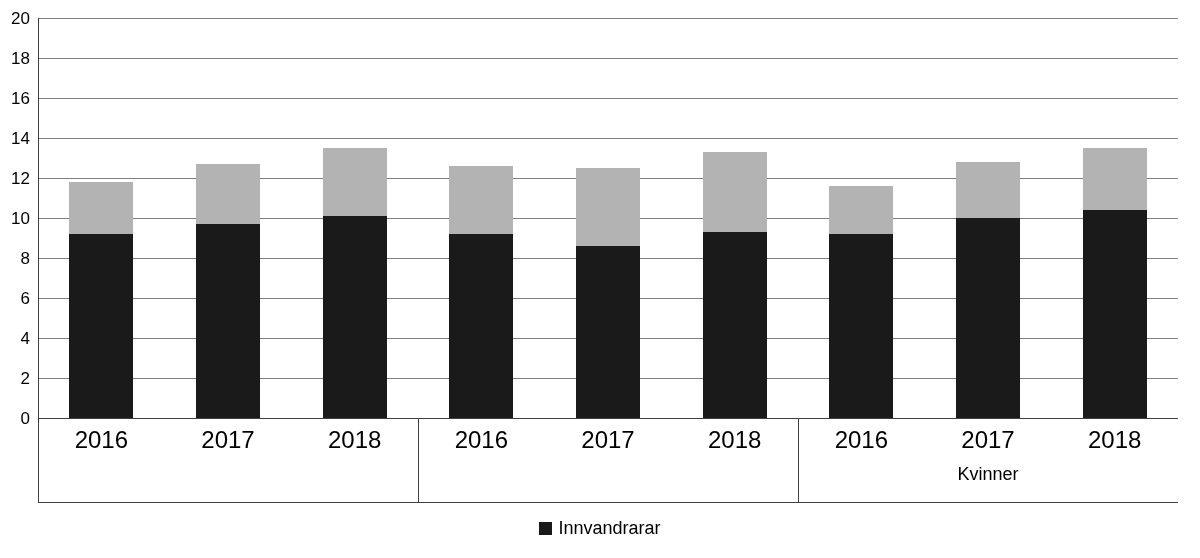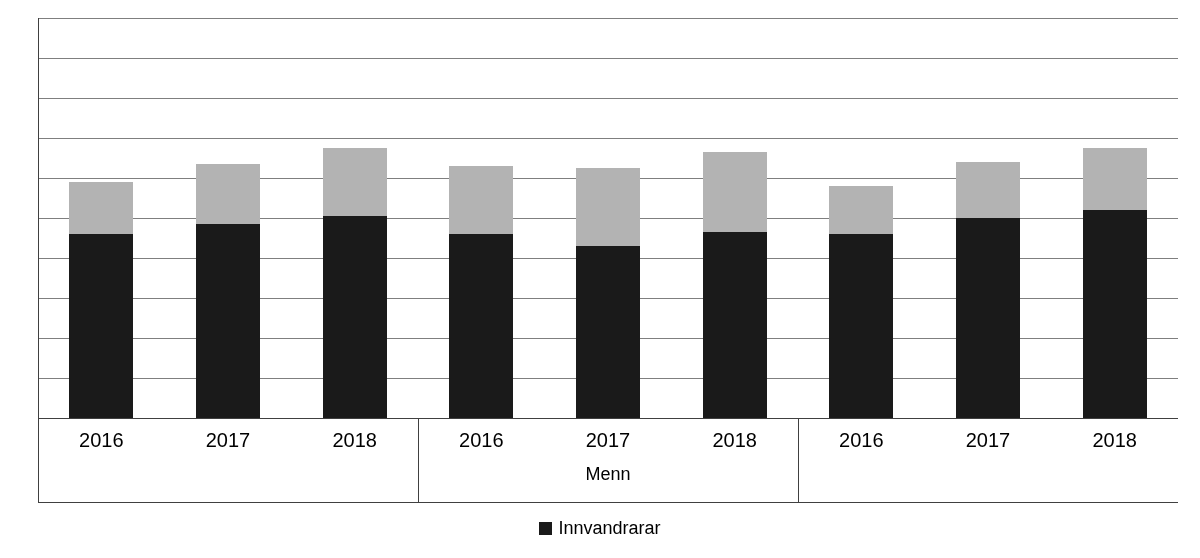--- a/index.html
+++ b/index.html
@@ -135,21 +135,21 @@
     top: 0;
     width: 100%;
     height: 44px;
     display: flex;
     align-items: center;
     justify-content: space-around;
   }
   .year-cell {
     width: 64px;
     text-align: center;
-    font-size: 20px;
+    font-size: 24px;
     color: #000;
   }
   .cat-group .group-name {
     position: absolute;
     left: 0;
     top: 46px;
     width: 100%;
     text-align: center;
     font-size: 18px;
     color: #000;
@@ -192,20 +192,33 @@
     width: 13px;
     height: 13px;
     display: inline-block;
   }
 </style>
 </head>
 <body>
 
 <div id="chart-root">
 
+  <div class="y-label-wrap">
+    <div class="y-tick-label" style="top:-8px">20</div>
+    <div class="y-tick-label" style="top:32px">18</div>
+    <div class="y-tick-label" style="top:72px">16</div>
+    <div class="y-tick-label" style="top:112px">14</div>
+    <div class="y-tick-label" style="top:152px">12</div>
+    <div class="y-tick-label" style="top:192px">10</div>
+    <div class="y-tick-label" style="top:232px">8</div>
+    <div class="y-tick-label" style="top:272px">6</div>
+    <div class="y-tick-label" style="top:312px">4</div>
+    <div class="y-tick-label" style="top:352px">2</div>
+    <div class="y-tick-label" style="top:392px">0</div>
+  </div>
 
   <div class="plot-area">
     <div class="grid-line" style="top:0px"></div>
     <div class="grid-line" style="top:40px"></div>
     <div class="grid-line" style="top:80px"></div>
     <div class="grid-line" style="top:120px"></div>
     <div class="grid-line" style="top:160px"></div>
     <div class="grid-line" style="top:200px"></div>
     <div class="grid-line" style="top:240px"></div>
     <div class="grid-line" style="top:280px"></div>
@@ -275,29 +288,29 @@
           <div class="year-cell">2018</div>
         </div>
       </div>
       <div class="cat-group">
         <div class="cat-sep left-edge"></div>
         <div class="year-row">
           <div class="year-cell">2016</div>
           <div class="year-cell">2017</div>
           <div class="year-cell">2018</div>
         </div>
-        <div class="group-name">Menn</div>
       </div>
       <div class="cat-group">
         <div class="cat-sep left-edge"></div>
         <div class="year-row">
           <div class="year-cell">2016</div>
           <div class="year-cell">2017</div>
           <div class="year-cell">2018</div>
         </div>
+        <div class="group-name">Kvinner</div>
       </div>
     </div>
     <div class="cat-bottom-line"></div>
   </div>
 
   <div class="legend">
     <div class="legend-item">
       <span class="legend-swatch" style="background:#1a1a1a"></span>
       <span>Innvandrarar</span>
     </div>

